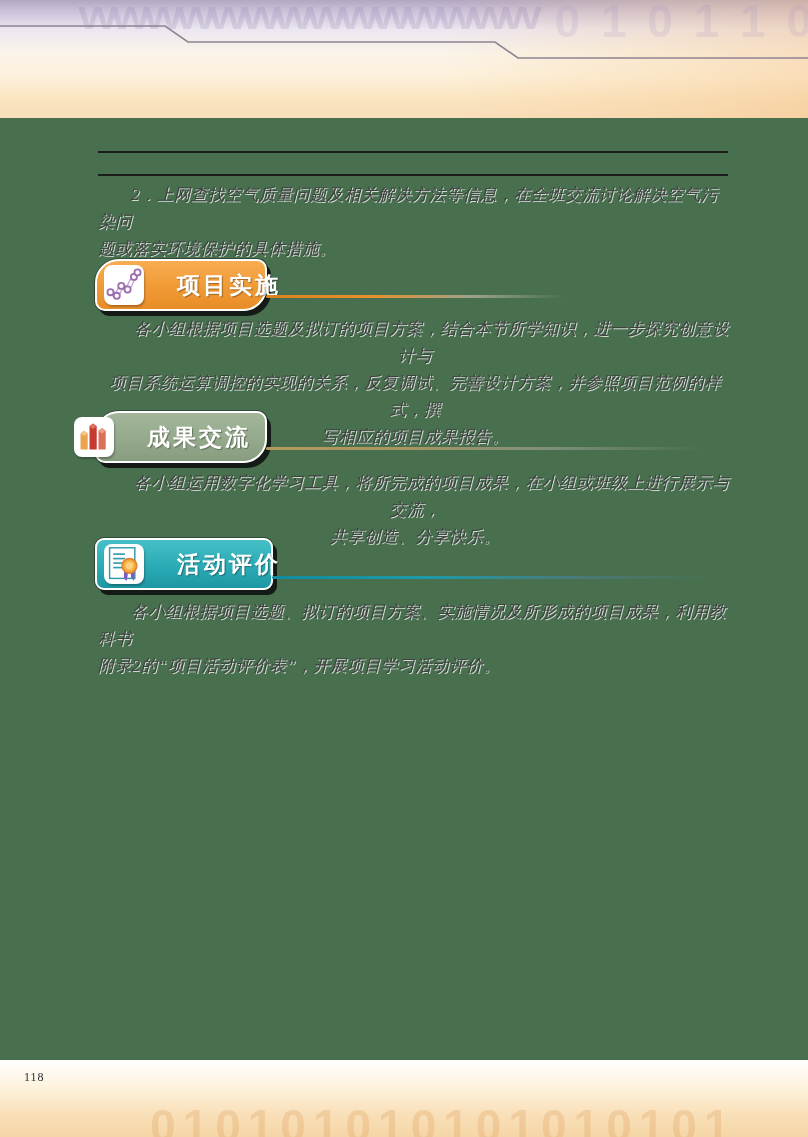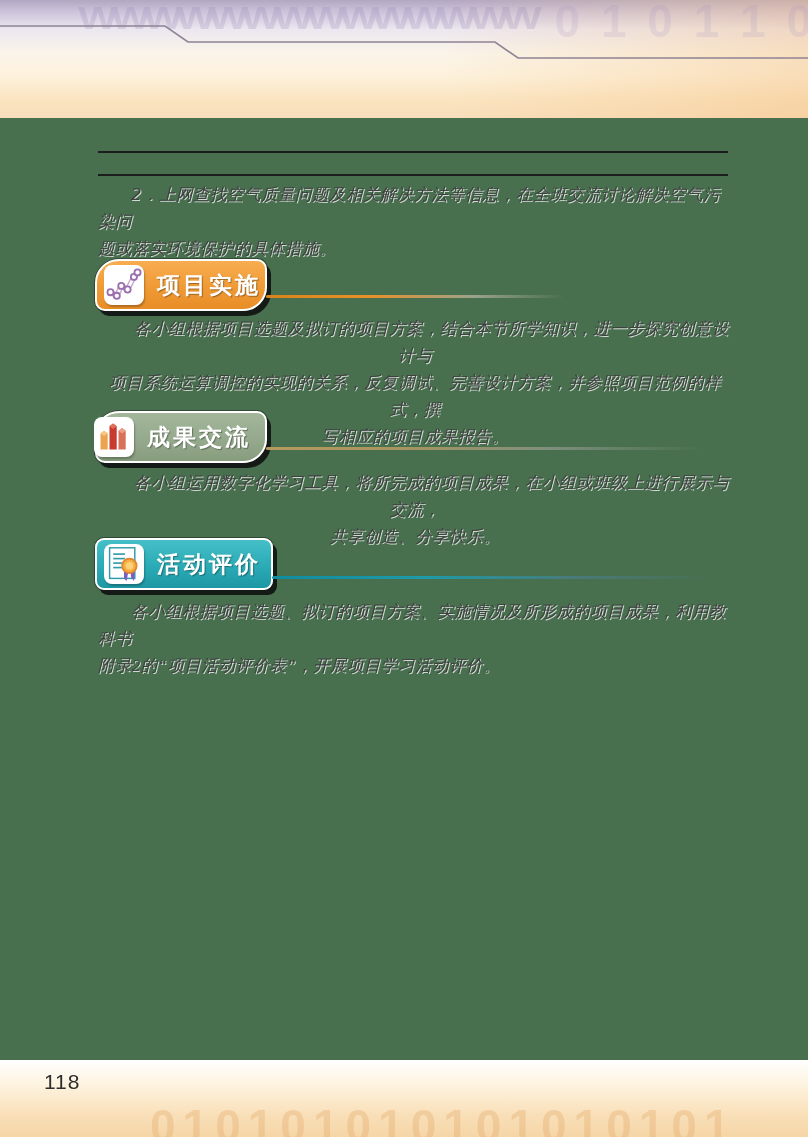--- a/index.html
+++ b/index.html
@@ -51,20 +51,21 @@
   }
 
   
   .badge{
     position:absolute;left:95px;height:52px;
     display:flex;align-items:center;box-sizing:border-box;
     padding:0 14px 0 7px;
     border:2.5px solid #ffffff;
     border-radius:24px 10px 24px 10px;
     box-shadow:0 0 0 1px rgba(25,25,25,0.45),4px 5px 0 rgba(12,12,12,0.85);
+    gap:20px;
   }
   .badge-orange{background:linear-gradient(180deg,#f7ad50 0%,#f09a35 55%,#e88d27 100%);}
   .badge-sage  {background:linear-gradient(180deg,#a3b69a 0%,#95aa8c 55%,#879d7e 100%);justify-content:flex-end;}
   .badge-teal  {background:linear-gradient(180deg,#45bfc8 0%,#2aabb5 55%,#1d97a3 100%);}
   .badge-icon-box{
     width:40px;height:40px;background:#ffffff;border-radius:8px;
     box-shadow:1px 2px 2px rgba(0,0,0,0.25);
     display:flex;align-items:center;justify-content:center;flex:0 0 auto;
   }
   .badge-label{
@@ -77,22 +78,22 @@
   .rule-sage  {background:linear-gradient(90deg,#b59a5e 0%,#a8955f 30%,#7f8f7d 65%,rgba(125,140,122,0) 100%);}
   .rule-teal  {background:linear-gradient(90deg,#0f8c9e 0%,#1e9aa8 35%,#4a7a77 70%,rgba(74,122,119,0) 100%);}
 
   
   .footer{
     position:absolute;left:0;top:1060px;width:808px;height:77px;
     background:linear-gradient(180deg,#ffffff 0%,#fdf2dd 35%,#f9e0b9 70%,#f5d5a6 100%);
     overflow:hidden;
   }
   .page-number{
-    position:absolute;left:44px;top:10px;
-    font-size:21px;color:#2e2e2e;letter-spacing:1px;
+    position:absolute;left:24px;top:10px;
+    font-size:12px;color:#2e2e2e;letter-spacing:1px;font-family:Liberation Serif, serif;
   }
   .binary-watermark-bottom{
     position:absolute;left:150px;bottom:-16px;
     font-size:46px;font-weight:bold;color:#e3a96a;opacity:0.35;
     letter-spacing:7px;white-space:nowrap;
   }
 </style>
 </head>
 <body>
 
@@ -104,21 +105,21 @@
     <svg class="header-rule" width="808" height="70">
       <polyline points="0,26 165,26 188,42 495,42 518,58 808,58" fill="none" stroke="#8f8494" stroke-width="1.6"></polyline>
     </svg>
   </div>
 
   <div class="panel">
 
     <div class="answer-line" style="top:33px;"></div>
     <div class="answer-line" style="top:56px;"></div>
 
-    <div class="hand" style="top:63px;">2．上网查找空气质量问题及相关解决方法等信息，在全班交流讨论解决空气污染问
+    <div class="hand" style="top:63px;font-family:Liberation Serif, serif;">2．上网查找空气质量问题及相关解决方法等信息，在全班交流讨论解决空气污染问
 题或落实环境保护的具体措施。</div>
 
     <div class="badge badge-orange" style="top:141px;width:172px;">
       <div class="badge-icon-box">
         <svg width="36" height="36" viewBox="0 0 40 40">
           <polyline points="5,28 12,32 17,21 24,25 31,11 35,6" fill="none" stroke="#c3a8d1" stroke-width="6" stroke-linejoin="round" stroke-linecap="round"></polyline>
           <polyline points="5,28 12,32 17,21 24,25 31,11 35,6" fill="none" stroke="#ffffff" stroke-width="3" stroke-linejoin="round" stroke-linecap="round"></polyline>
           <g fill="#ffffff" stroke="#9b6fae" stroke-width="2">
             <circle cx="5" cy="28" r="3.4"></circle>
               <circle cx="12" cy="32" r="3.4"></circle>

